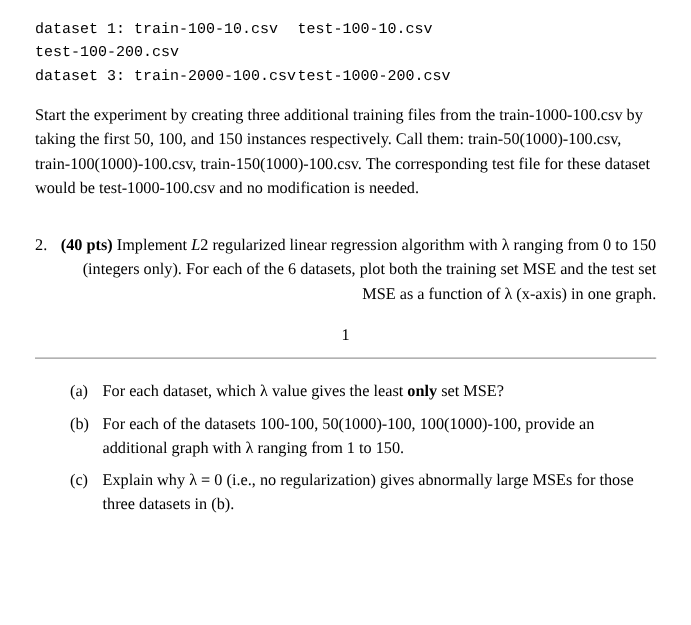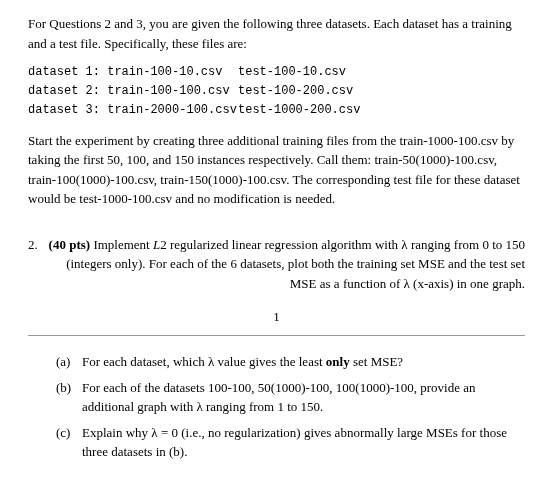--- a/index.html
+++ b/index.html
@@ -111,29 +111,27 @@
 
     .sub-text {
       flex: 1;
     }
   </style>
 </head>
 <body>
 
 <div class="page">
 
-  <p class="intro-paragraph">For Questions 2 and 3, you are given the following three datasets.  Each dataset has a training and a test file. Specifically, these files are:</p>
 
   <div class="dataset-table">
     <div class="dataset-row">
       <span class="dataset-col-left">dataset 1:  train-100-10.csv</span>
       <span class="dataset-col-right">    test-100-10.csv</span>
     </div>
     <div class="dataset-row">
-      <span class="dataset-col-left">dataset 2:  train-100-100.csv</span>
       <span class="dataset-col-right">    test-100-200.csv</span>
     </div>
     <div class="dataset-row">
       <span class="dataset-col-left">dataset 3:  train-2000-100.csv</span>
       <span class="dataset-col-right">    test-1000-200.csv</span>
     </div>
   </div>
 
   <p class="start-paragraph">Start the experiment by creating three additional training files from the train-1000-100.csv by taking the first 50, 100, and 150 instances respectively. Call them: train-50(1000)-100.csv, train-100(1000)-100.csv, train-150(1000)-100.csv. The corresponding test file for these dataset would be test-1000-100.csv and no modification is needed.</p>
 

